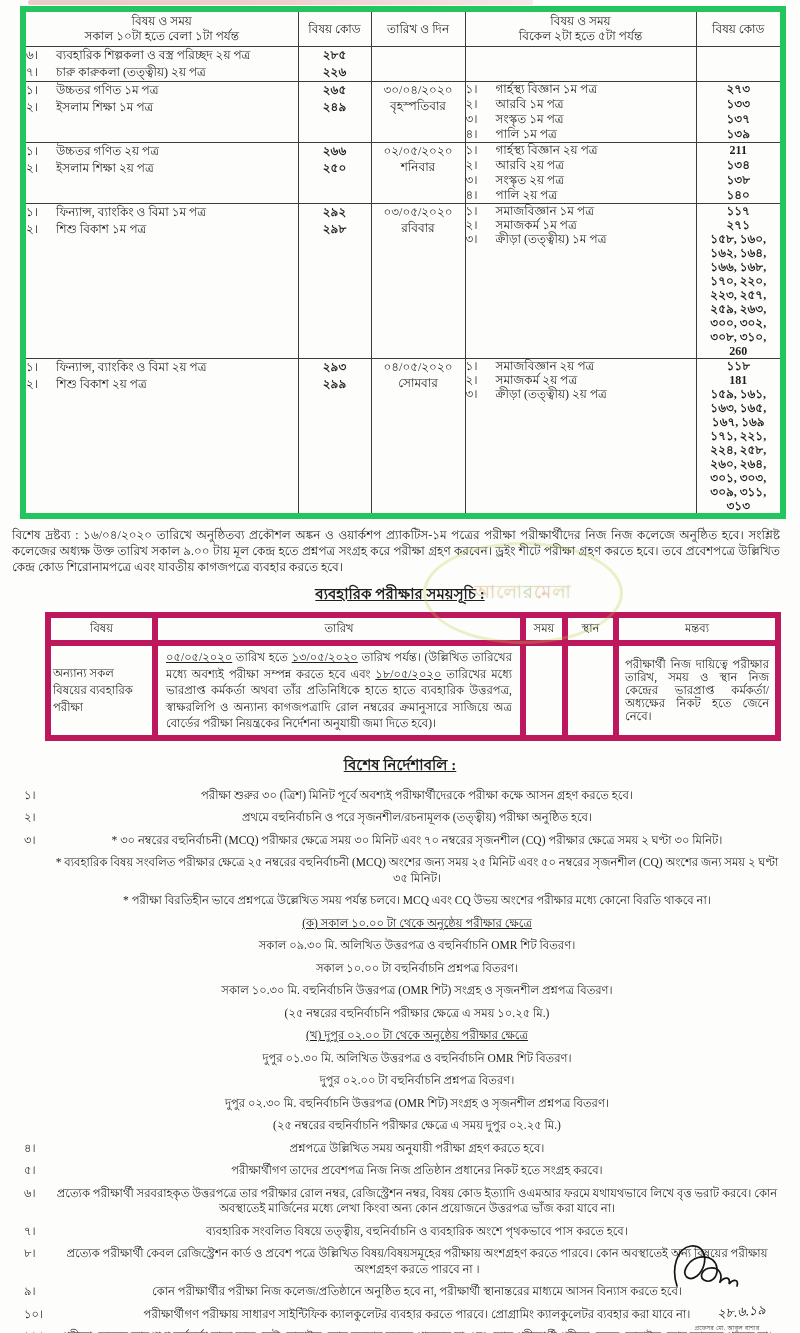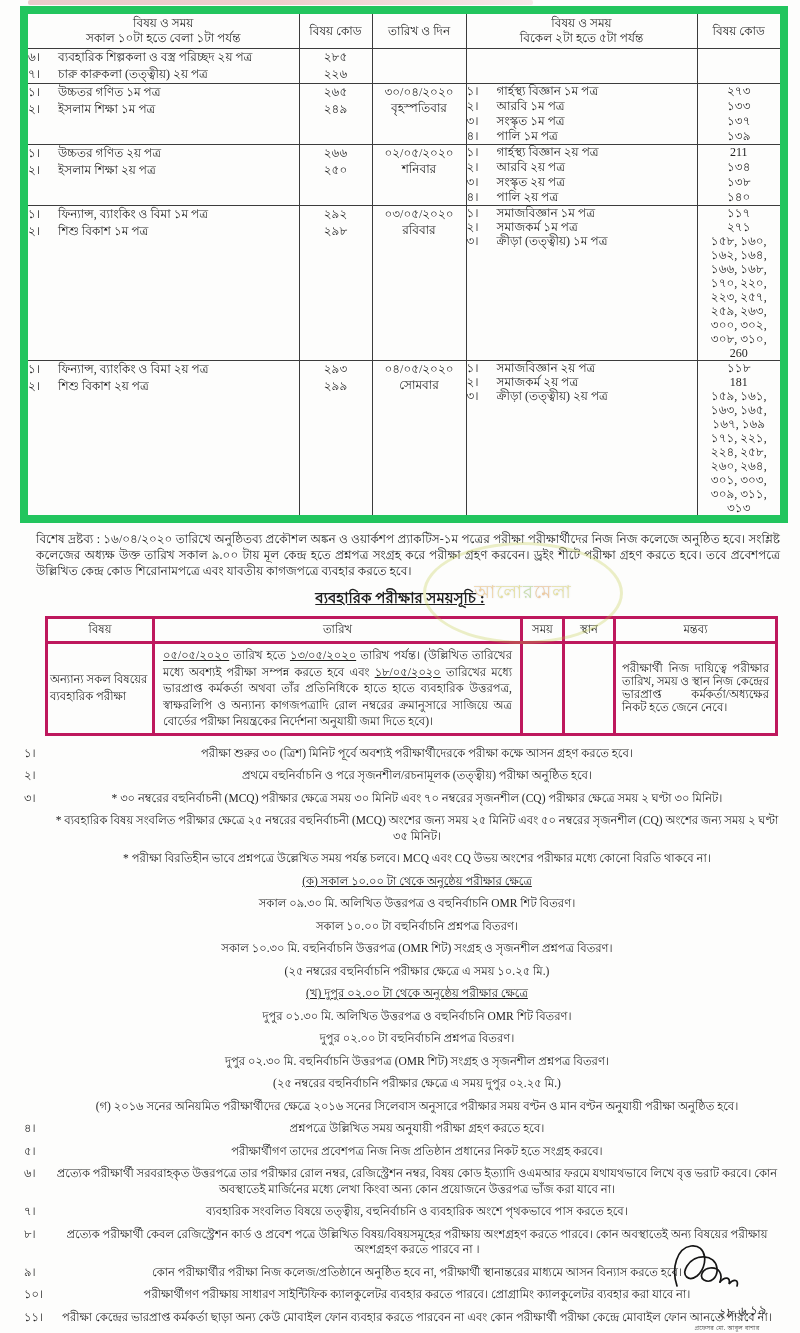--- a/index.html
+++ b/index.html
@@ -6,41 +6,41 @@
   .page{
     position:relative;width:800px;height:1333px;overflow:hidden;
     background:#fdfdfc;color:#1f1f1f;
     font-family:"Liberation Serif","DejaVu Serif",serif;
   }
   .scan-smudge{position:absolute;top:0;left:28px;width:505px;height:5px;
     background:linear-gradient(90deg,rgba(190,90,90,.30),rgba(215,130,130,.38),rgba(190,90,90,.12));
     border-radius:2px;}
   
   table.main{border-collapse:collapse;table-layout:fixed;width:760px;margin:6px 10px 0 20px;
-    font-size:12px;border:8px solid #22c55e;}
+    font-size:12px;border:6px solid #22c55e;}
   table.main th,table.main td{border:1px solid #3c3c3c;padding:0;vertical-align:top;}
   table.main th{font-weight:normal;text-align:center;vertical-align:middle;height:34px;line-height:15px;}
   td.cl{padding:2px 0 0 6px;}
   td.cc,td.crc{padding-top:2px;text-align:center;}
   td.cd{vertical-align:middle;text-align:center;line-height:16px;}
   td.cr{padding:2px 0 0 6px;}
   .ln{line-height:17px;white-space:nowrap;}
   .ln15{line-height:15px;white-space:nowrap;}
   .ln14{line-height:14px;white-space:nowrap;}
-  .cen{text-align:center;}
+  .cen{text-align:center;font-weight:bold;}
   .no{display:inline-block;width:30px;}
   
-  .note{margin:8px 20px 0 36px;font-size:12px;line-height:16px;text-align:justify;}
+  .note{margin:8px 20px 0 12px;font-size:12px;line-height:16px;text-align:justify;}
   
   .sec-head{margin-top:7px;text-align:center;font-size:15px;font-weight:600;}
   .sec-head span{text-decoration:underline;}
   
   table.prac{border-collapse:collapse;table-layout:fixed;width:730px;margin:5px 0 0 45px;
     font-size:11.5px;border:1.5px solid #222;}
-  table.prac th,table.prac td{border:3px solid #be185d;margin-top:12px;}
+  table.prac th,table.prac td{border:6px solid #be185d;margin-top:12px;}
   table.prac th{font-weight:normal;height:20px;text-align:center;}
   td.p-subj{vertical-align:middle;line-height:17px;padding:2px;}
   td.p-date{padding:3px 8px;text-align:justify;line-height:16.5px;vertical-align:top;}
   td.p-rem{padding:3px 6px;text-align:justify;line-height:13px;vertical-align:middle;}
   td.p-empty{}
   .u-date{text-decoration:underline;}
   
   .ins-wrap{margin:10px 20px 0 24px;font-size:11.5px;}
   .ins-item{display:flex;margin-bottom:7px;}
   .ins-no{flex:0 0 30px;line-height:15.5px;}
@@ -248,20 +248,23 @@
       <tr style="height:86px">
         <td class="p-subj">অন্যান্য সকল বিষয়ের ব্যবহারিক পরীক্ষা</td>
         <td class="p-date" id="prac-date"><span class="u-date">০৫/০৫/২০২০</span> তারিখ হতে <span class="u-date">১৩/০৫/২০২০</span> তারিখ পর্যন্ত। (উল্লিখিত তারিখের মধ্যে অবশ্যই পরীক্ষা সম্পন্ন করতে হবে এবং <span class="u-date">১৮/০৫/২০২০</span> তারিখের মধ্যে ভারপ্রাপ্ত কর্মকর্তা অথবা তাঁর প্রতিনিধিকে হাতে হাতে ব্যবহারিক উত্তরপত্র, স্বাক্ষরলিপি ও অন্যান্য কাগজপত্রাদি রোল নম্বরের ক্রমানুসারে সাজিয়ে অত্র বোর্ডের পরীক্ষা নিয়ন্ত্রকের নির্দেশনা অনুযায়ী জমা দিতে হবে)।</td>
         <td class="p-empty"></td>
         <td class="p-empty"></td>
         <td class="p-rem">পরীক্ষার্থী নিজ দায়িত্বে পরীক্ষার তারিখ, সময় ও স্থান নিজ কেন্দ্রের ভারপ্রাপ্ত কর্মকর্তা/অধ্যক্ষের নিকট হতে জেনে নেবে।</td>
       </tr>
     </tbody>
   </table>
 
+  <div class="sec-head" style="margin-top:12px">
+    <span>বিশেষ নির্দেশাবলি :</span>
+  </div>
 
   <div class="ins-wrap" id="ins-list">
       <div class="ins-item">
         <span class="ins-no">১।</span>
         <div class="ins-text">পরীক্ষা শুরুর ৩০ (ত্রিশ) মিনিট পূর্বে অবশ্যই পরীক্ষার্থীদেরকে পরীক্ষা কক্ষে আসন গ্রহণ করতে হবে।</div>
       </div>
       <div class="ins-item">
         <span class="ins-no">২।</span>
         <div class="ins-text">প্রথমে বহুনির্বাচনি ও পরে সৃজনশীল/রচনামূলক (তত্ত্বীয়) পরীক্ষা অনুষ্ঠিত হবে।</div>
       </div>
@@ -309,24 +312,20 @@
         <span class="ins-no"></span>
         <div class="ins-text">দুপুর ০২.০০ টা বহুনির্বাচনি প্রশ্নপত্র বিতরণ।</div>
       </div>
       <div class="ins-item">
         <span class="ins-no"></span>
         <div class="ins-text">দুপুর ০২.৩০ মি. বহুনির্বাচনি উত্তরপত্র (OMR শিট) সংগ্রহ ও সৃজনশীল প্রশ্নপত্র বিতরণ।</div>
       </div>
       <div class="ins-item">
         <span class="ins-no"></span>
         <div class="ins-text">(২৫ নম্বরের বহুনির্বাচনি পরীক্ষার ক্ষেত্রে এ সময় দুপুর ০২.২৫ মি.)</div>
-      </div>
-      <div class="ins-item">
-        <span class="ins-no"></span>
-        <div class="ins-text">(গ) ২০১৬ সনের অনিয়মিত পরীক্ষার্থীদের ক্ষেত্রে  ২০১৬ সনের সিলেবাস অনুসারে পরীক্ষার সময় বণ্টন ও মান বণ্টন অনুযায়ী পরীক্ষা অনুষ্ঠিত হবে।</div>
       </div>
       <div class="ins-item">
         <span class="ins-no">৪।</span>
         <div class="ins-text">প্রশ্নপত্রে উল্লিখিত সময় অনুযায়ী পরীক্ষা গ্রহণ করতে হবে।</div>
       </div>
       <div class="ins-item">
         <span class="ins-no">৫।</span>
         <div class="ins-text">পরীক্ষার্থীগণ তাদের প্রবেশপত্র নিজ নিজ প্রতিষ্ঠান প্রধানের নিকট হতে সংগ্রহ করবে।</div>
       </div>
       <div class="ins-item">

